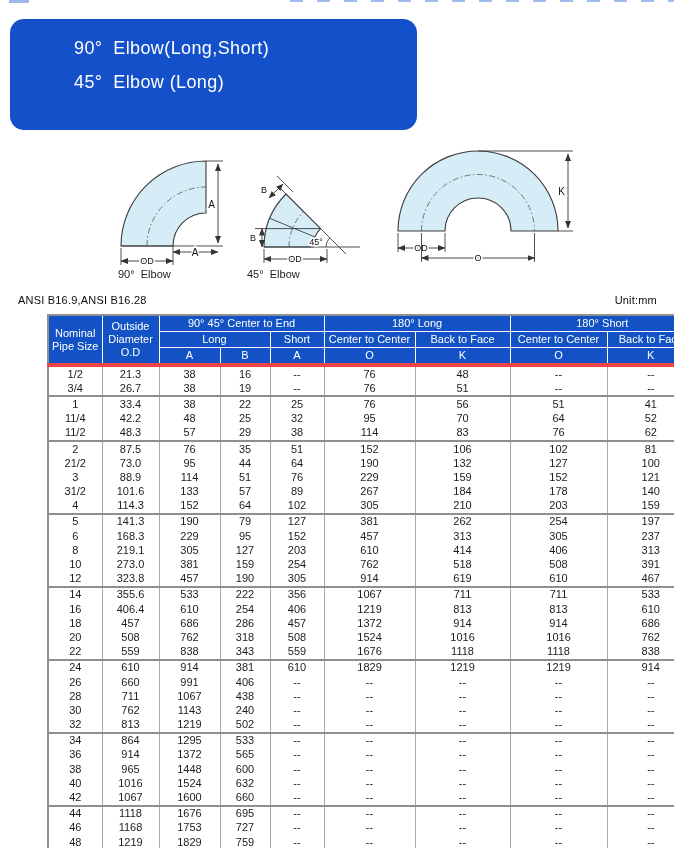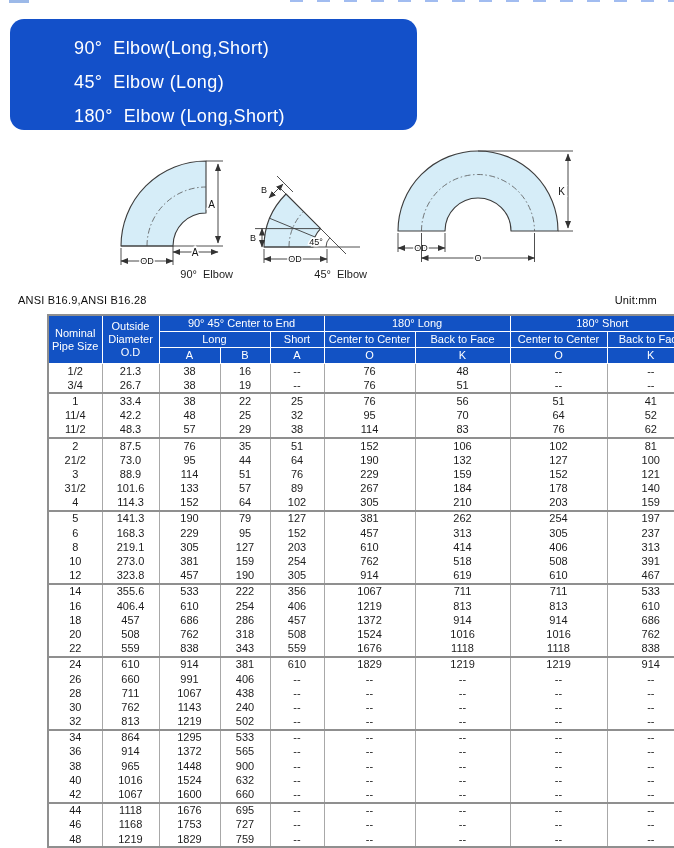--- a/index.html
+++ b/index.html
@@ -14,21 +14,21 @@
   .banner { position:absolute; left:10px; top:19px; width:407px; height:111px;
             background:#1350c9; border-radius:14px; box-sizing:border-box;
             padding:12px 16px 0 64px; color:#ffffff; }
   .banner-line { font-size:18px; line-height:34px; white-space:pre; letter-spacing:.4px; }
 
   .diagrams { position:absolute; left:0; top:148px; width:674px; height:142px; }
   .fig { position:absolute; }
   .fig-90  { left:118px; top:3px;  width:115px; height:134px; }
   .fig-45  { left:247px; top:14px; width:120px; height:123px; }
   .fig-180 { left:383px; top:1px;  width:195px; height:136px; }
-  .fig-caption { position:absolute; left:0; right:0; text-align:right;
+  .fig-caption { position:absolute; left:0; right:0; text-align:left;
                  font-size:11px; color:#1d1d1d; white-space:pre; }
   .fig-90 .fig-caption  { top:117px; }
   .fig-45 .fig-caption  { top:106px; }
   .fig-180 .fig-caption { top:119px; }
 
   svg .outline { fill:#d6edf8; stroke:#3c3c3c; stroke-width:1.1; stroke-linejoin:round; }
   svg .thin    { fill:none; stroke:#3c3c3c; stroke-width:.9; }
   svg .center  { fill:none; stroke:#555; stroke-width:.8; stroke-dasharray:6 2.5 1.5 2.5; }
   svg .dim     { fill:none; stroke:#333; stroke-width:.9; }
   svg .dimlabel{ font-family:"Liberation Sans",sans-serif; font-size:10px; fill:#111;
@@ -41,35 +41,34 @@
   .tbl-wrap { position:absolute; left:17px; top:314px; }
   table.dims { border-collapse:collapse; table-layout:fixed; width:647px;
                border:2px solid #8f8f8f;margin-left:30px; }
   table.dims thead th { background:#1252c4; color:#fff; font-weight:normal; font-size:11px;
                border:1px solid #ffffff; padding:0; height:15px; line-height:13px; }
   th.nominal { white-space:pre-line; line-height:20px; font-size:11.5px; }
   th.outside { white-space:pre-line; line-height:15px; }
   table.dims tbody td { text-align:center; height:14.2px; padding:0; font-size:11px;
                color:#1c1c1c; line-height:13px;
                border-left:1px solid #a8a8a8; border-right:1px solid #a8a8a8; }
-  table.dims tbody tr:first-child td { border-top:1px solid #ef4444; }
+  table.dims tbody tr:first-child td { border-top:4px solid #ef4444; }
   table.dims tbody tr.sep td { border-bottom:2px solid #8f8f8f; }
 </style>
 </head>
 <body>
 
 <div class="page">
 
   <div class="top-artifact"></div>
   <div class="top-artifact-left"></div>
 
   <div class="banner">
     <div class="banner-line">90°  Elbow(Long,Short)</div>
     <div class="banner-line">45°  Elbow (Long)</div>
-    <div class="banner-line">180°  Elbow (Long,Short)</div>
   </div>
 
   <div class="diagrams">
 
     <div class="fig fig-90">
       <svg width="115" height="118" viewBox="0 0 115 118">
         <defs>
           <marker id="arr" markerWidth="8" markerHeight="6" refX="7" refY="3" orient="auto-start-reverse" markerUnits="userSpaceOnUse">
             <path d="M0,0 L7.5,3 L0,6 Z" fill="#333"></path>
           </marker>
@@ -475,21 +474,21 @@
             <td>--</td>
             <td>--</td>
             <td>--</td>
             <td>--</td>
             <td>--</td>
           </tr>
           <tr>
             <td>38</td>
             <td>965</td>
             <td>1448</td>
-            <td>900</td>
+            <td>600</td>
             <td>--</td>
             <td>--</td>
             <td>--</td>
             <td>--</td>
             <td>--</td>
           </tr>
           <tr>
             <td>40</td>
             <td>1016</td>
             <td>1524</td>

